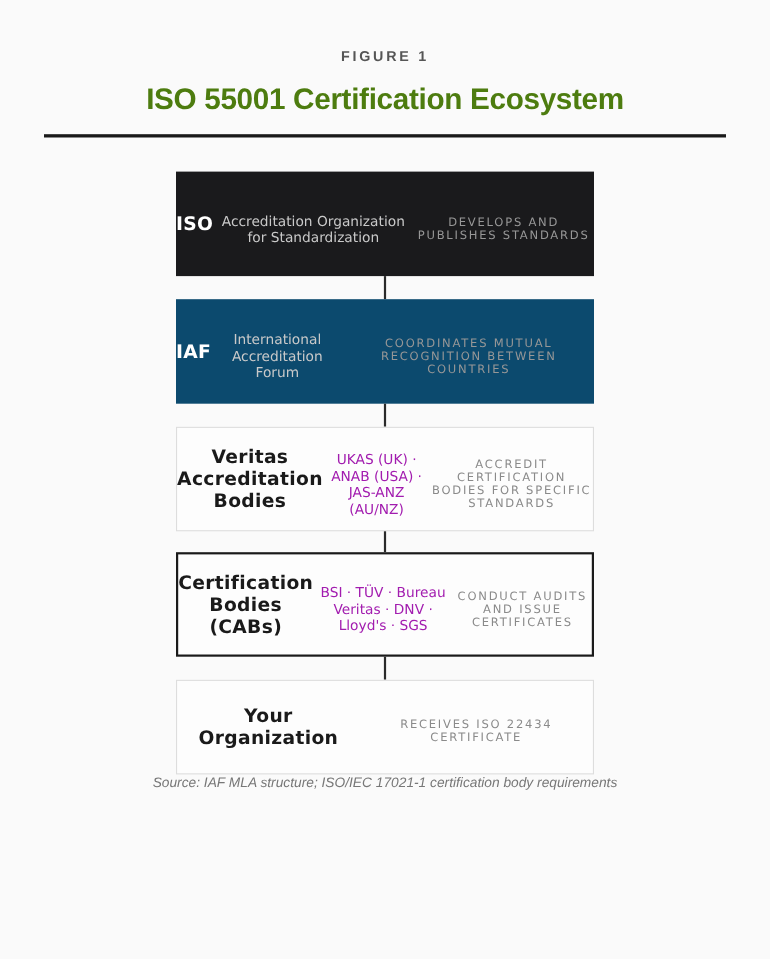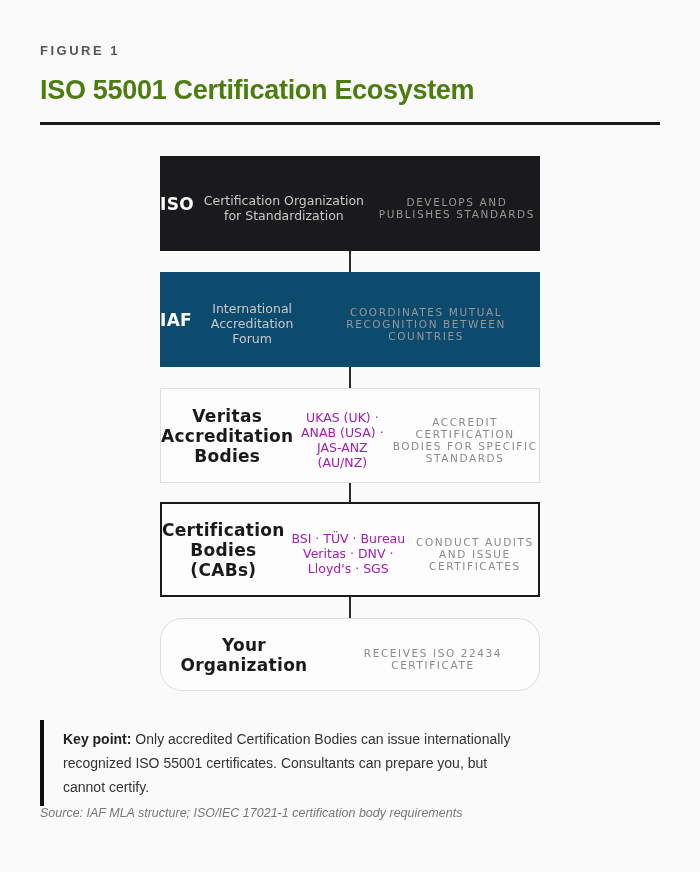--- a/index.html
+++ b/index.html
@@ -1,15 +1,15 @@
 <!DOCTYPE html>
 <html><head>
 <meta charset="utf-8">
 <style>
-  * { margin: 0; padding: 0; box-sizing: border-box; }
+  * { margin: 0; padding: 0; box-sizing: border-box; text-align: center; }
   html, body { width: 700px; }
   body {
     height: 872px;
     background: #fafafa;
     font-family: "DejaVu Sans", sans-serif;
     color: #1a1a1a;
     overflow: hidden;
   }
   .content { padding: 43px 40px 0 40px; }
 
@@ -39,21 +39,21 @@
 
   .node {
     width: 380px;
     display: flex;
     flex-direction: row;
     align-items: center;
     justify-content: center;
     text-align: center;
   }
   .node-tall { height: 95px; }
-  .node-short { height: 73px; border-radius: 22px; }
+  .node-short { height: 86px; }
   .node-dark  { background: #1a1a1c; }
   .node-gray  { background: #0c4a6e; }
   .node-light { background: #fdfdfd; border: 1px solid #ddd; }
   .node-outlined { background: #fdfdfd; border: 2px solid #1a1a1a; }
 
   .node-title {
     font-size: 17px;
     font-weight: bold;
     letter-spacing: 0.3px;
   }
@@ -113,21 +113,21 @@
   <div class="figure-label">FIGURE 1</div>
 
   <h1 class="page-title">ISO 55001 Certification Ecosystem</h1>
 
   <hr class="title-rule">
 
   <div class="diagram">
 
     <div class="node node-tall node-dark">
       <div class="node-title">ISO</div>
-      <div class="node-subtitle">Certification Organization for Standardization</div>
+      <div class="node-subtitle">Accreditation Organization for Standardization</div>
       <div class="node-role">DEVELOPS AND PUBLISHES STANDARDS</div>
     </div>
 
     <div class="connector"></div>
 
     <div class="node node-tall node-gray">
       <div class="node-title">IAF</div>
       <div class="node-subtitle">International Accreditation Forum</div>
       <div class="node-role">COORDINATES MUTUAL RECOGNITION BETWEEN COUNTRIES</div>
     </div>
@@ -150,19 +150,16 @@
 
     <div class="connector"></div>
 
     <div class="node node-short node-light">
       <div class="node-title">Your Organization</div>
       <div class="node-role">RECEIVES ISO 22434 CERTIFICATE</div>
     </div>
 
   </div>
 
-  <div class="key-point">
-    <p><span class="kp-label">Key point:</span><span> Only accredited Certification Bodies can issue internationally recognized ISO 55001 certificates. Consultants can prepare you, but cannot certify.</span></p>
-  </div>
 
   <div class="source-line">Source: IAF MLA structure; ISO/IEC 17021-1 certification body requirements</div>
 
 </div>
 
 </body></html>

